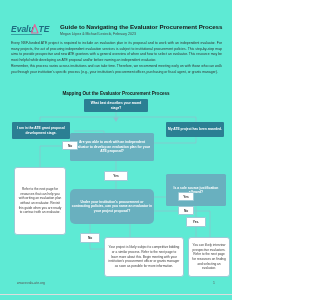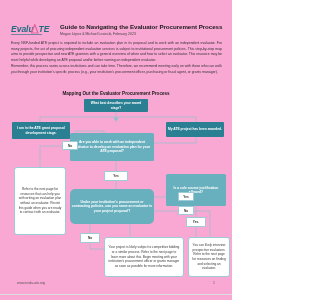--- a/index.html
+++ b/index.html
@@ -12,21 +12,21 @@
     height: 300px;
     overflow: hidden;
     font-family: "Liberation Sans", sans-serif;
     color: #333333;
   }
 
   .page {
     position: relative;
     width: 232px;
     height: 300px;
-    background: #f9a8d4;
+    background: #5eead4;
     box-sizing: border-box;
   }
 
   
   .header {
     position: absolute;
     left: 11px;
     top: 21px;
     width: 212px;
     display: flex;

